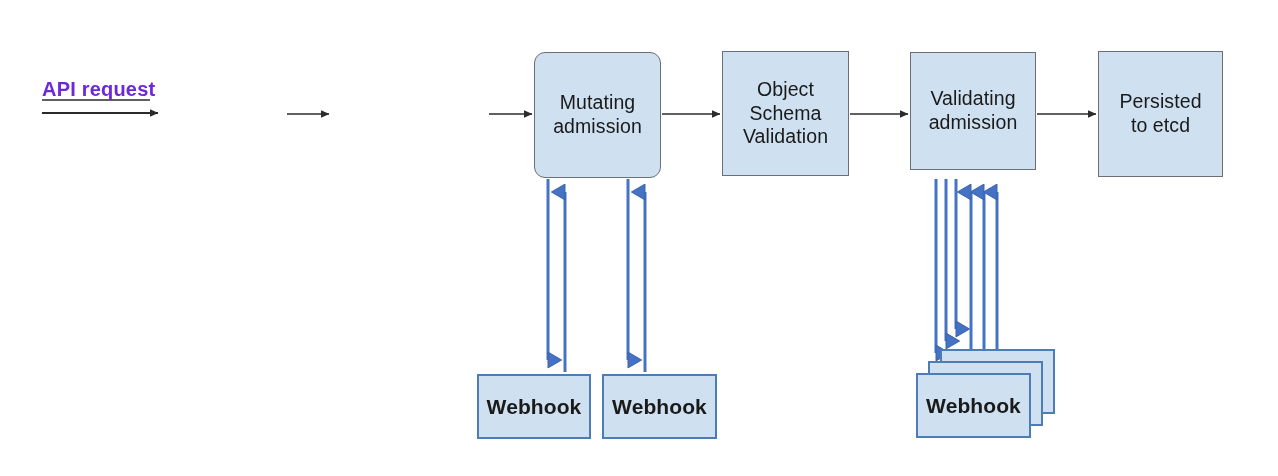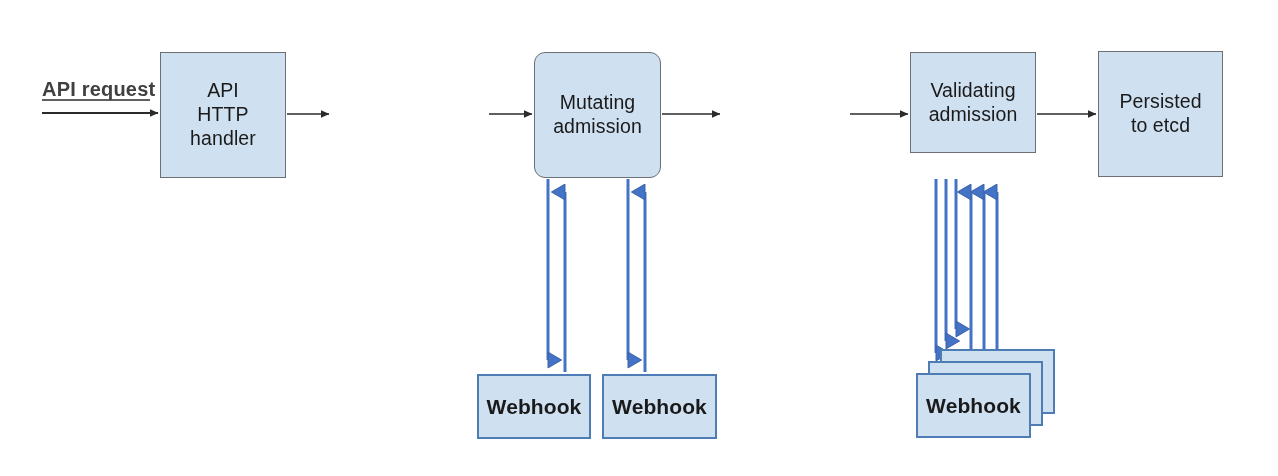--- a/index.html
+++ b/index.html
@@ -50,21 +50,21 @@
     text-align: center;
   }
   .node.webhook-stacked {
     border: 2px solid #4e7cb5;
     background: #cfe0f1;
   }
   .edge-label {
     position: absolute;
     font-size: 20px;
     font-weight: 700;
-    color: #404040;
+    color: #6d28d9;
     letter-spacing: 0.2px;
     white-space: nowrap;
   }
 </style>
 </head>
 <body>
 
 <div id="diagram-root">
 
   <svg class="svg-layer" viewBox="0 0 1278 476" preserveAspectRatio="none">
@@ -121,30 +121,30 @@
       <line x1="956" y1="179" x2="956" y2="329" stroke="#4472c4" stroke-width="3" marker-end="url(#arrowDownBlue)"></line>
 
       <line x1="971" y1="372" x2="971" y2="192" stroke="#4472c4" stroke-width="3" marker-end="url(#arrowUpBlue)"></line>
       <line x1="984" y1="372" x2="984" y2="192" stroke="#4472c4" stroke-width="3" marker-end="url(#arrowUpBlue)"></line>
       <line x1="997" y1="372" x2="997" y2="192" stroke="#4472c4" stroke-width="3" marker-end="url(#arrowUpBlue)"></line>
     </g>
   </svg>
 
   <div class="edge-label" style="left:42px; top:78px;">API request</div>
 
-  <div class="node stage" style="left:160px; top:52px; width:126px; height:126px;">API
-HTTP
-handler</div>
 
 
   <div class="node stage" style="left:534px; top:52px; width:127px; height:126px;border-radius:11px;">Mutating
 admission</div>
 
+  <div class="node stage" style="left:722px; top:51px; width:127px; height:125px;">Object
+Schema
+Validation</div>
 
-  <div class="node stage" style="left:910px; top:52px; width:126px; height:101px;">Validating
+  <div class="node stage" style="left:910px; top:52px; width:126px; height:118px;">Validating
 admission</div>
 
   <div class="node stage" style="left:1098px; top:51px; width:125px; height:126px;">Persisted
 to etcd</div>
 
   <div class="node webhook-stacked" style="left:940px; top:349px; width:115px; height:65px;"></div>
   <div class="node webhook-stacked" style="left:928px; top:361px; width:115px; height:65px;"></div>
 
   <div class="node webhook" style="left:477px; top:374px; width:114px; height:65px;">Webhook</div>
 

